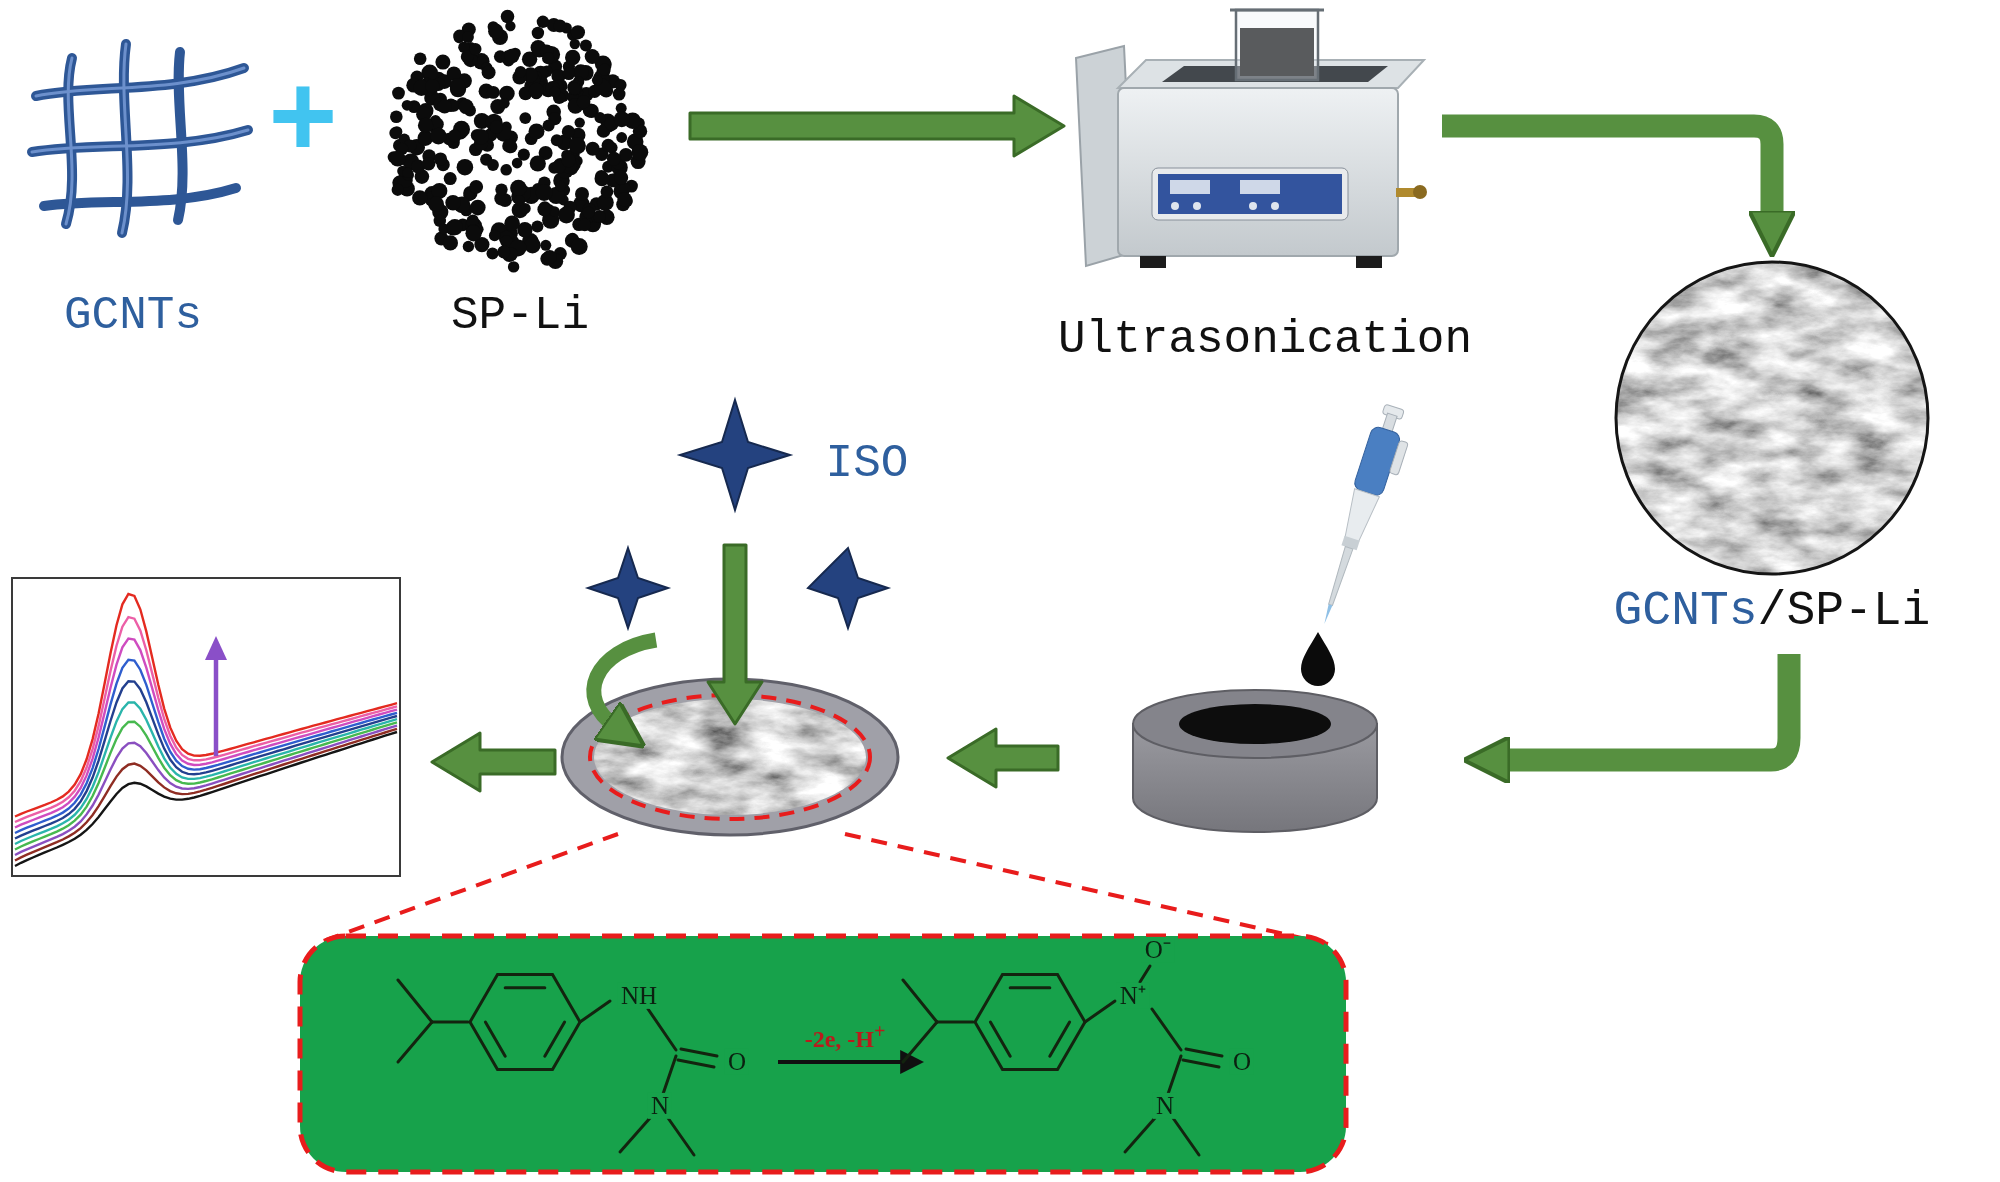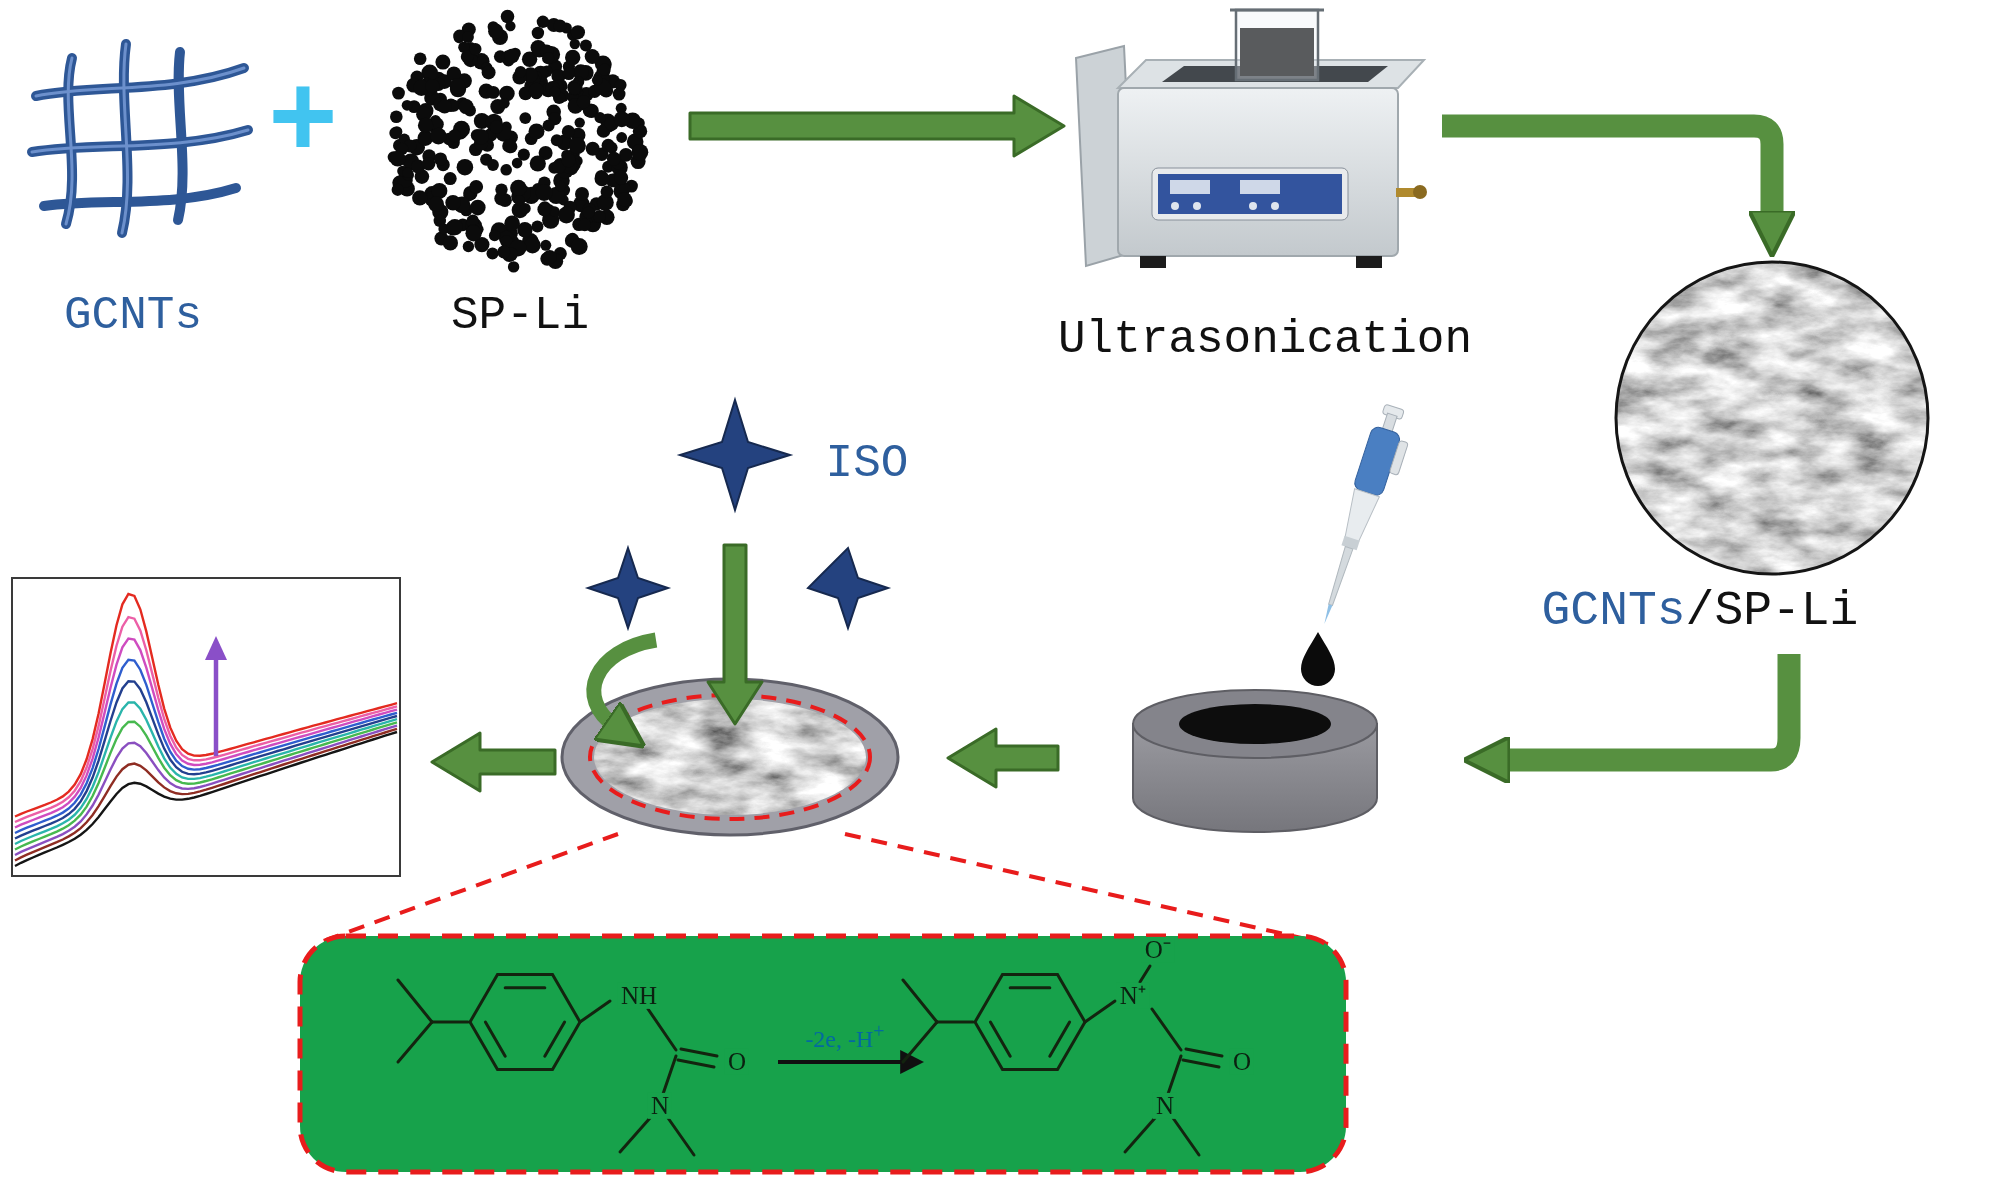--- a/index.html
+++ b/index.html
@@ -21,21 +21,21 @@
   }
   .product{font-size:48px}
   .product .b{color:var(--blue)}
   .atom{
     position:absolute;transform:translate(-50%,-50%);
     font-size:25px;color:#0b2010;background:var(--boxgreen);
     padding:0 3px;line-height:1.05;white-space:nowrap;
   }
   .cond{
     position:absolute;transform:translate(-50%,-50%);
-    font-size:24px;font-weight:normal;color:#0369a1;white-space:nowrap;
+    font-size:24px;font-weight:bold;color:#b91c1c;white-space:nowrap;
   }
   .ag{fill:var(--ag);stroke:var(--agd);stroke-width:3;stroke-linejoin:round}
   .as{stroke:var(--ag);fill:none;stroke-linecap:butt}
   .bond{stroke:#13240f;stroke-width:3;stroke-linecap:round;fill:none}
   .reddash{stroke:var(--red);fill:none}
   .star{fill:var(--star);stroke:#16294f;stroke-width:2}
 </style>
 </head>
 <body>
 
@@ -566,21 +566,21 @@
       <line x1="1155" y1="1118" x2="1125" y2="1152"></line>
       <line x1="1173" y1="1118" x2="1199" y2="1155"></line>
     </g>
   </g>
 </svg>
 
 <div class="lbl blue big" style="left:18px;top:292px;width:230px">GCNTs</div>
 <div class="plus" style="left:258px;top:56px;width:90px;text-align:center">+</div>
 <div class="lbl big" style="left:430px;top:292px;width:180px">SP-Li</div>
 <div class="lbl big" style="left:1055px;top:316px;width:420px">Ultrasonication</div>
-<div class="lbl product" style="left:1490px;top:586px;width:420px">
+<div class="lbl product" style="left:1562px;top:586px;width:420px">
   <span class="b">GCNTs</span><span>/SP-Li</span>
 </div>
 <div class="lbl blue big" style="left:802px;top:440px;width:130px">ISO</div>
 
 <div class="cond" style="left:845px;top:1036px">
   <span>-2e, -H</span><sup>+</sup>
 </div>
 <span class="atom" style="left:639px;top:996px">NH</span>
 <span class="atom" style="left:737px;top:1062px">O</span>
 <span class="atom" style="left:660px;top:1106px">N</span>

